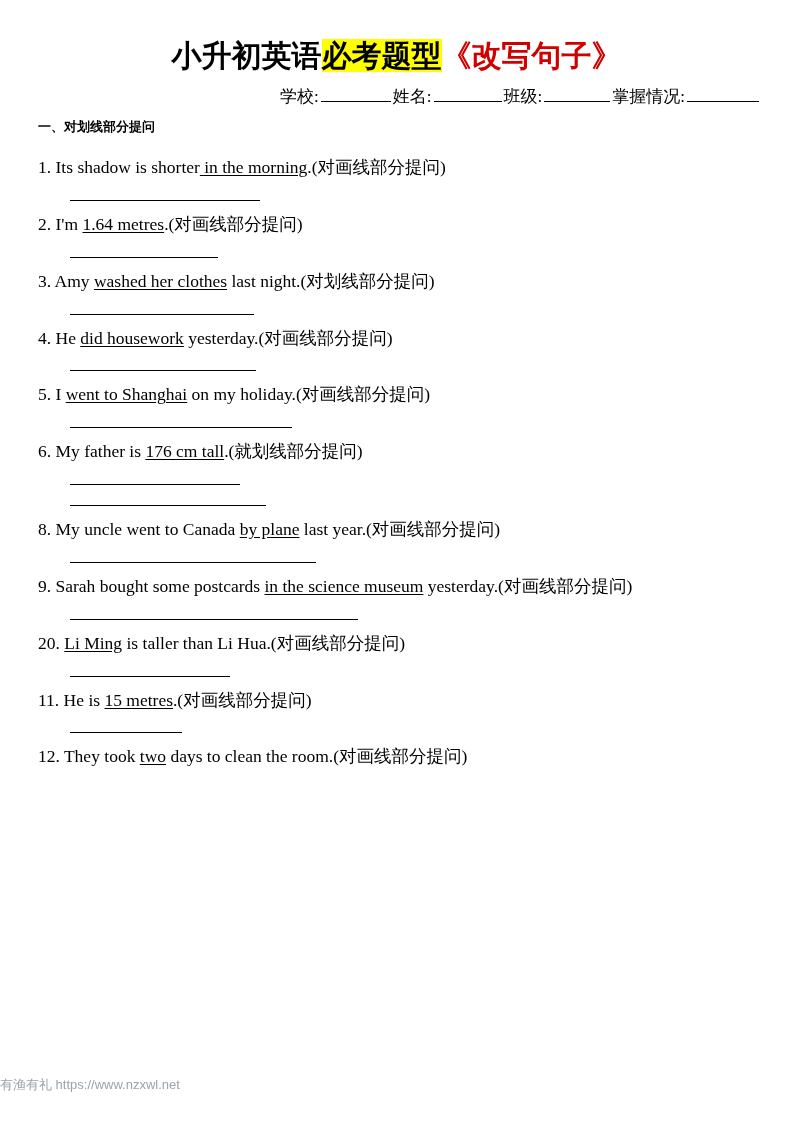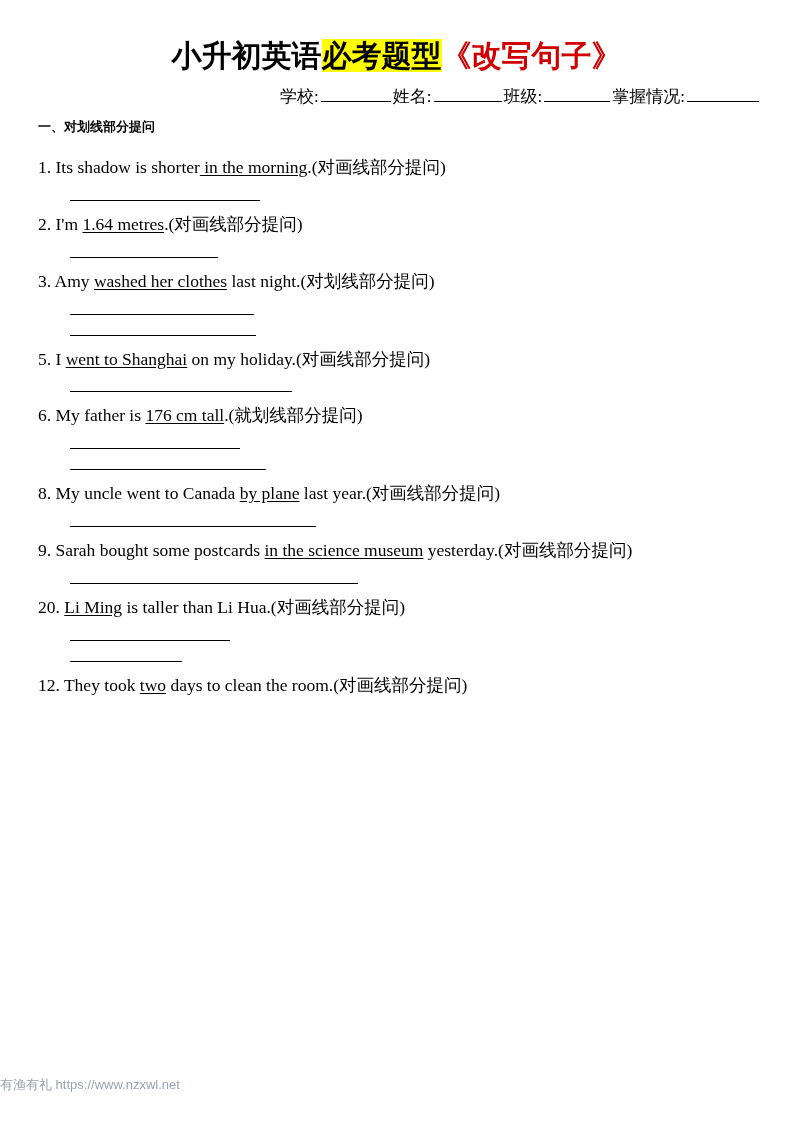--- a/index.html
+++ b/index.html
@@ -140,20 +140,23 @@
   <div class="q">
     <span>2.</span><span> I'm </span><span class="u">1.64 metres</span><span>.</span><span class="cn">(对画线部分提问)</span>
   </div>
   <div class="answer-line al-2"></div>
 
   <div class="q">
     <span>3.</span><span> Amy </span><span class="u">washed her clothes</span><span> last night.</span><span class="cn">(对划线部分提问)</span>
   </div>
   <div class="answer-line al-3"></div>
 
+  <div class="q">
+    <span>4.</span><span> He </span><span class="u">did housework</span><span> yesterday.</span><span class="cn">(对画线部分提问)</span>
+  </div>
   <div class="answer-line al-4"></div>
 
   <div class="q">
     <span>5.</span><span> I </span><span class="u">went to Shanghai</span><span> on my holiday.</span><span class="cn">(对画线部分提问)</span>
   </div>
   <div class="answer-line al-5"></div>
 
   <div class="q">
     <span>6.</span><span> My father is </span><span class="u">176 cm tall</span><span>.</span><span class="cn">(就划线部分提问)</span>
   </div>
@@ -169,20 +172,23 @@
   <div class="q">
     <span>9.</span><span> Sarah bought some postcards </span><span class="u">in the science museum</span><span> yesterday.</span><span class="cn">(对画线部分提问)</span>
   </div>
   <div class="answer-line al-9"></div>
 
   <div class="q">
     <span>20.</span><span> </span><span class="u">Li Ming</span><span> is taller than Li Hua.</span><span class="cn">(对画线部分提问)</span>
   </div>
   <div class="answer-line al-10"></div>
 
+  <div class="q">
+    <span>11.</span><span> He is </span><span class="u">15 metres</span><span>.</span><span class="cn">(对画线部分提问)</span>
+  </div>
   <div class="answer-line al-11"></div>
 
   <div class="q">
     <span>12.</span><span> They took </span><span class="u">two</span><span> days to clean the room.</span><span class="cn">(对画线部分提问)</span>
   </div>
 
   <div class="footer">有渔有礼 https://www.nzxwl.net</div>
 
 </div>
 

